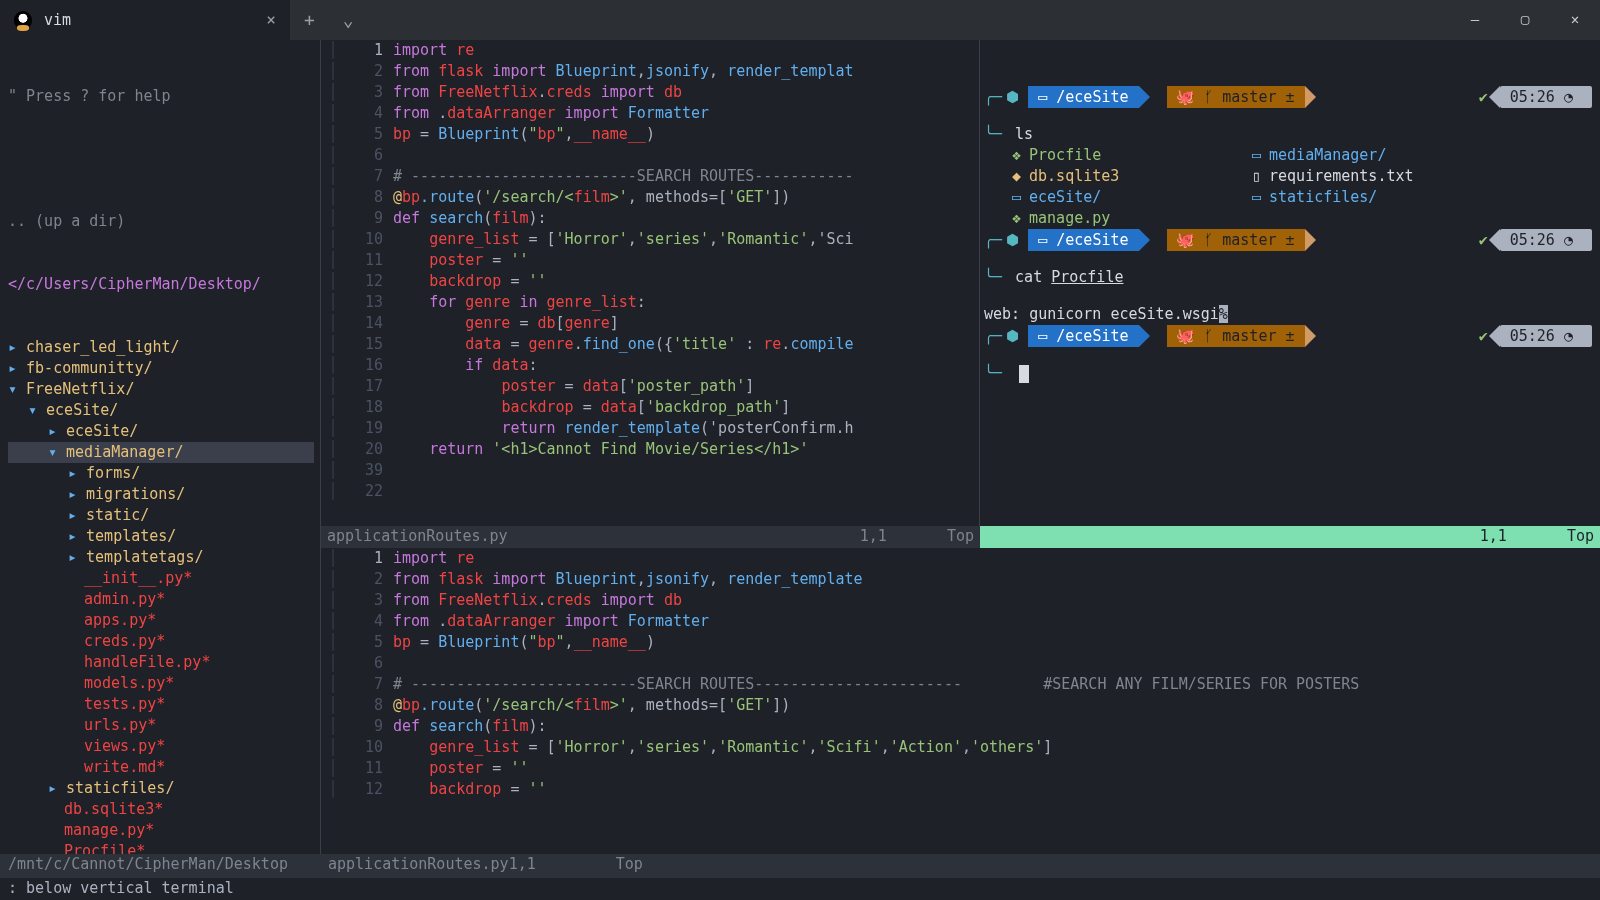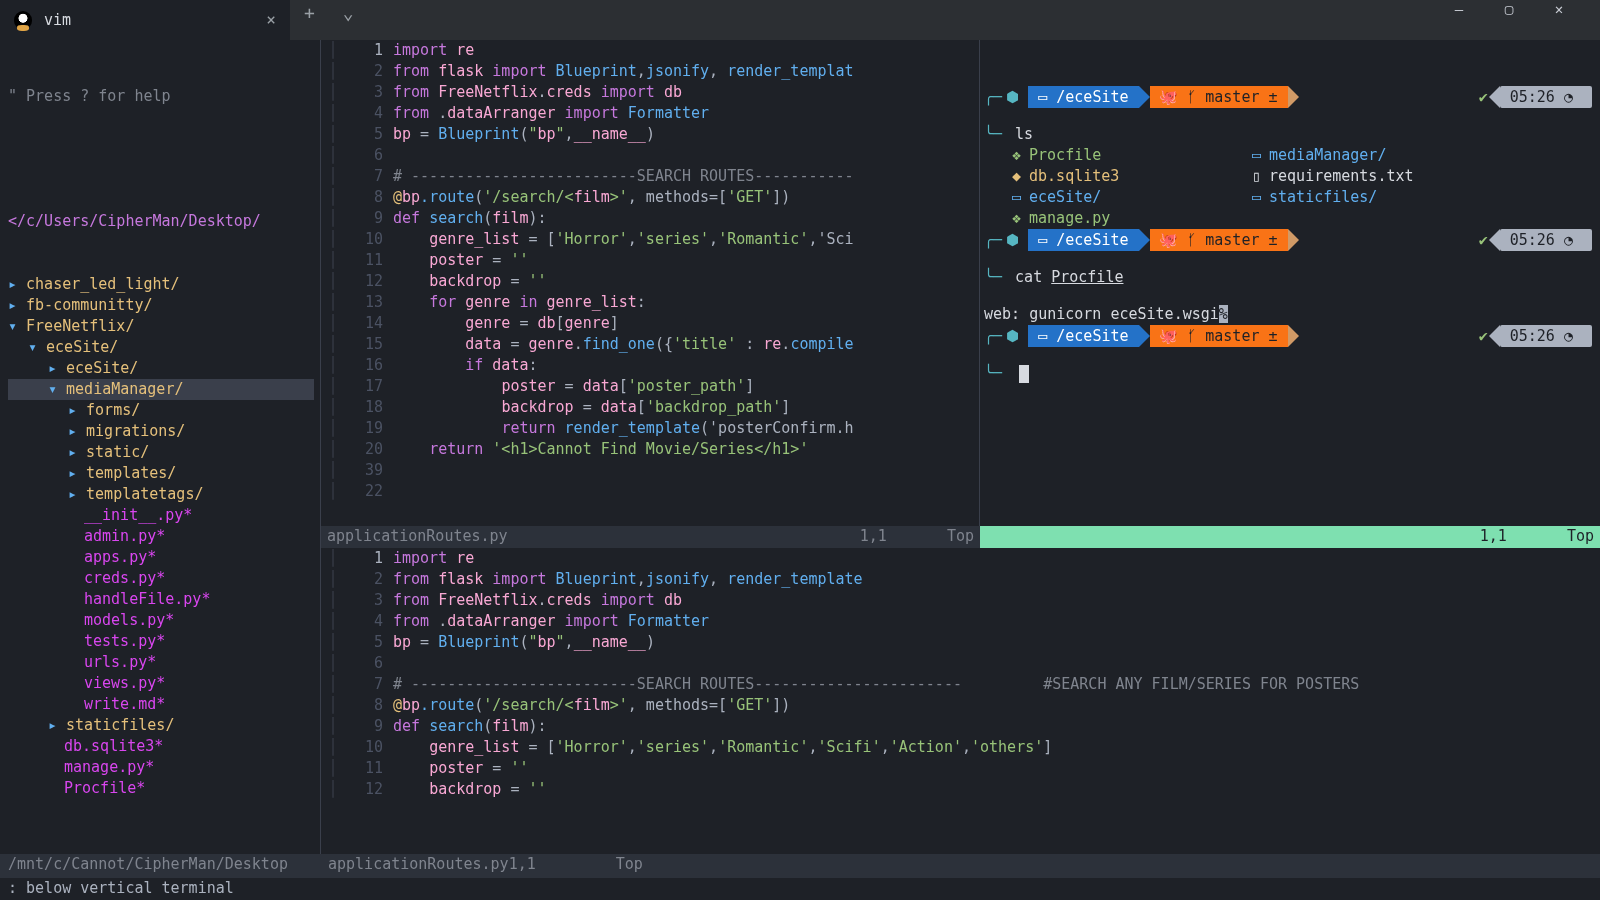--- a/index.html
+++ b/index.html
@@ -11,21 +11,22 @@
   width: 1600px;
   height: 900px;
   overflow: hidden;
   line-height: 1.4;
 }
 
 .titlebar {
   height: 40px;
   background: #2c2f33;
   display: flex;
-  padding: 0 16px 0 0;
+  align-items: center;
+  padding: 0 0 0 0;
 }
 .tab {
   height: 40px;
   background: #1e2127;
   display: flex;
   align-items: center;
   padding: 0 14px;
   gap: 12px;
   width: 290px;
 }
@@ -46,21 +47,21 @@
   width: 320px;
   padding: 4px 6px 0 8px;
   white-space: pre;
   color:#abb2bf;
   overflow:hidden;
 }
 .help-hint { color:#7f848e; }
 .updir, .path { color:#7f848e; }
 .root-path { color:#c678dd; }
 .dir { color:#e5c07b; }
-.file { color:#d946ef;margin-top:7px; }
+.file { color:#ef4444;margin-top:7px; }
 .tree-line { padding:0 0; }
 .tree-line.selected { background:#3a3f4b; }
 .indent0 { padding-left: 0; }
 .indent1 { padding-left: 20px; }
 .indent2 { padding-left: 40px; }
 .indent3 { padding-left: 60px; }
 .arrow-open::before { content:"▾ "; color:#61afef; }
 .arrow-closed::before { content:"▸ "; color:#61afef; }
 
 .right {
@@ -88,21 +89,21 @@
 }
 .gutter .cur { color:#abb2bf; }
 .code { flex:1; white-space:pre; overflow:hidden; padding-right:4px;}
 .folds { width:24px; color:#3a3f4b; text-align:center; user-select:none;}
 
 .kw { color:#c678dd; }
 .str { color:#98c379; }
 .deco { color:#e5c07b; }
 .comment { color:#7f848e; }
 .def { color:#61afef; }
-.id { color:#f9a8d4; }
+.id { color:#ef4444; }
 
 .statusbar {
   height:22px;
   background:#2c313a;
   color:#7f848e;
   display:flex;
   padding:0 6px;
   font-size:15px;
 }
 .statusbar .fname { flex:0 0 auto; }
@@ -113,21 +114,21 @@
   width: 620px;
   padding:4px 8px 0 4px;
   white-space:pre;
   overflow:hidden;
 }
 .prompt-row { display:flex; align-items:center; height:22px; gap:0;}
 .seg { display:inline-flex; align-items:center; height:22px; padding:4px 10px; position:relative;}
 .seg::after { content:""; position:absolute; right:-11px; top:0; border-top:11px solid transparent; border-bottom:11px solid transparent; border-left:11px solid currentColor; color:inherit;}
 .seg-blue { background:#2472c8; color:#2472c8; }
 .seg-blue span{ color:#fff; }
-.seg-orange { background:#f97316; color:#d19a66; margin-left:11px;}
+.seg-orange { background:#a16207; color:#d19a66; margin-left:28px;}
 .seg-orange span { color:#1e2127; }
 .time-pill { margin-left:auto; display:inline-flex; align-items:center; gap:6px;}
 .check { color:#98c379; margin-right:6px;}
 .pill { background:#abb2bf; color:#1e2127; padding:0 10px; border-radius:2px; position:relative; height:22px; display:inline-flex; align-items:center;}
 .pill::before { content:""; position:absolute; left:-11px; top:0; border-top:11px solid transparent; border-bottom:11px solid transparent; border-right:11px solid #abb2bf;}
 .hook { color:#56b6c2; margin-right:4px;}
 .ls-grid { display:grid; grid-template-columns: 240px 260px; row-gap:0; padding-left:28px;}
 .ls-icon { margin-right:8px;}
 .green { color:#98c379;}
 .blue { color:#61afef;}
@@ -168,20 +169,21 @@
     <div class="winbtn">▢</div>
     <div class="winbtn">✕</div>
   </div>
 </div>
 
 <div class="workspace">
 
   <div class="sidebar">
     <div class="help-hint">" Press ? for help</div>
     <div style="height:20px"></div>
+    <div class="updir">.. (up a dir)</div>
     <div class="root-path">&lt;/c/Users/CipherMan/Desktop/</div>
     <div id="tree-items"><div class="tree-line indent0"><span class="dir arrow-closed">chaser_led_light/</span></div><div class="tree-line indent0"><span class="dir arrow-closed">fb-communitty/</span></div><div class="tree-line indent0"><span class="dir arrow-open">FreeNetflix/</span></div><div class="tree-line indent1"><span class="dir arrow-open">eceSite/</span></div><div class="tree-line indent2"><span class="dir arrow-closed">eceSite/</span></div><div class="tree-line indent2 selected"><span class="dir arrow-open">mediaManager/</span></div><div class="tree-line indent3"><span class="dir arrow-closed">forms/</span></div><div class="tree-line indent3"><span class="dir arrow-closed">migrations/</span></div><div class="tree-line indent3"><span class="dir arrow-closed">static/</span></div><div class="tree-line indent3"><span class="dir arrow-closed">templates/</span></div><div class="tree-line indent3"><span class="dir arrow-closed">templatetags/</span></div><div class="tree-line indent3"><span class="file" style="padding-left: 16px;">__init__.py*</span></div><div class="tree-line indent3"><span class="file" style="padding-left: 16px;">admin.py*</span></div><div class="tree-line indent3"><span class="file" style="padding-left: 16px;">apps.py*</span></div><div class="tree-line indent3"><span class="file" style="padding-left: 16px;">creds.py*</span></div><div class="tree-line indent3"><span class="file" style="padding-left: 16px;">handleFile.py*</span></div><div class="tree-line indent3"><span class="file" style="padding-left: 16px;">models.py*</span></div><div class="tree-line indent3"><span class="file" style="padding-left: 16px;">tests.py*</span></div><div class="tree-line indent3"><span class="file" style="padding-left: 16px;">urls.py*</span></div><div class="tree-line indent3"><span class="file" style="padding-left: 16px;">views.py*</span></div><div class="tree-line indent3"><span class="file" style="padding-left: 16px;">write.md*</span></div><div class="tree-line indent2"><span class="dir arrow-closed">staticfiles/</span></div><div class="tree-line indent2"><span class="file" style="padding-left: 16px;">db.sqlite3*</span></div><div class="tree-line indent2"><span class="file" style="padding-left: 16px;">manage.py*</span></div><div class="tree-line indent2"><span class="file" style="padding-left: 16px;">Procfile*</span></div></div>
   </div>
 
   <div class="right">
     <div class="topsplit">
 
       <div class="editor top">
         <div class="folds" id="folds-top">
             <div>│</div>

